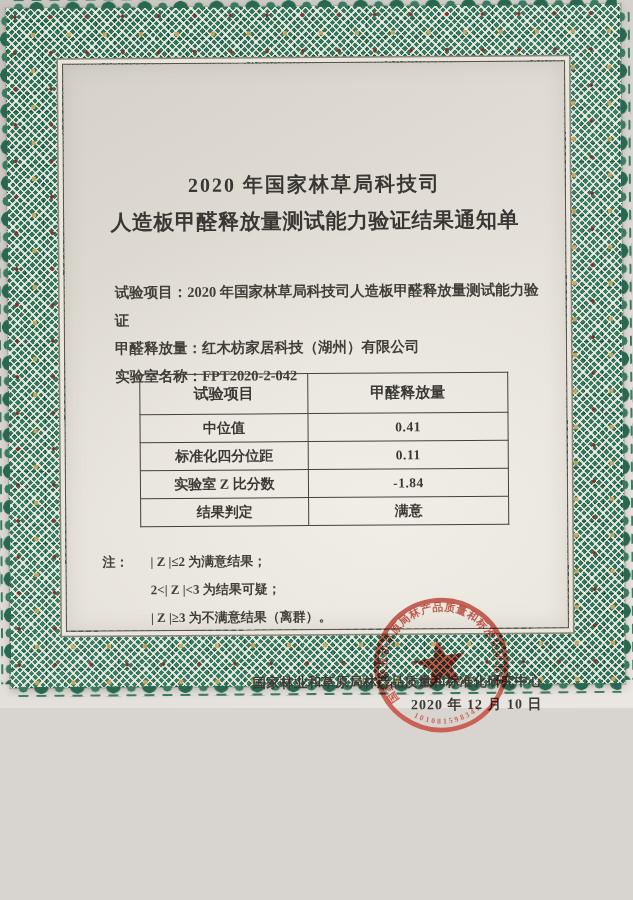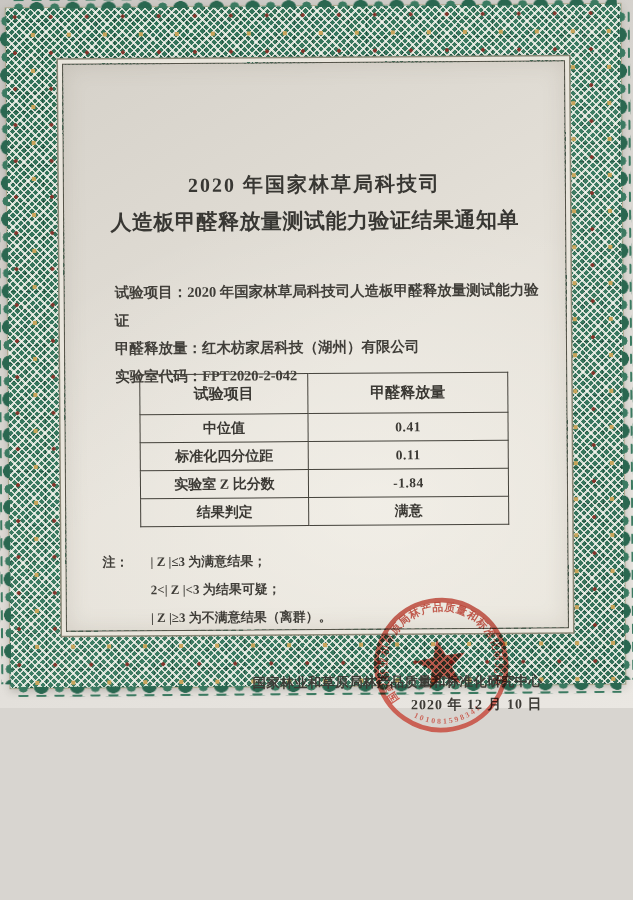--- a/index.html
+++ b/index.html
@@ -108,21 +108,21 @@
     <div class="sc sc-r"></div>
 
     <div class="paper">
 
       <div class="title-line1">2020 年国家林草局科技司</div>
       <div class="title-line2">人造板甲醛释放量测试能力验证结果通知单</div>
 
       <div class="info">
         <div class="info-row"><span>试验项目：</span><span>2020 年国家林草局科技司人造板甲醛释放量测试能力验证</span></div>
         <div class="info-row"><span>甲醛释放量：</span><span>红木枋家居科技（湖州）有限公司</span></div>
-        <div class="info-row"><span>实验室代码：</span><span>FPT2020-2-042</span></div>
+        <div class="info-row"><span>实验室名称：</span><span>FPT2020-2-042</span></div>
       </div>
 
       <table class="results-table">
         <colgroup>
             <col class="c1">
             <col class="c2">
           </colgroup>
         <tbody>
             <tr>
           <th>试验项目</th>
@@ -141,21 +141,21 @@
           <td class="num">-1.84</td>
         </tr>
         <tr>
           <td>结果判定</td>
           <td>满意</td>
         </tr>
       </tbody>
         </table>
 
       <div class="notes">
-        <div class="note-row"><span class="note-label">注：</span><span>| Z |≤3 为满意结果；</span></div>
+        <div class="note-row"><span class="note-label">注：</span><span>| Z |≤2 为满意结果；</span></div>
         <div class="note-row note-indent">2&lt;| Z |&lt;3 为结果可疑；</div>
         <div class="note-row note-indent">| Z |≥3 为不满意结果（离群）。</div>
       </div>
 
       <div class="footer">
         <div class="issuer">国家林业和草原局林产品质量和标准化研究中心</div>
         <div class="cert-date">2020 年 12 月 10 日</div>
       </div>
 
       <svg class="stamp" viewBox="0 0 136 136" aria-hidden="true">

